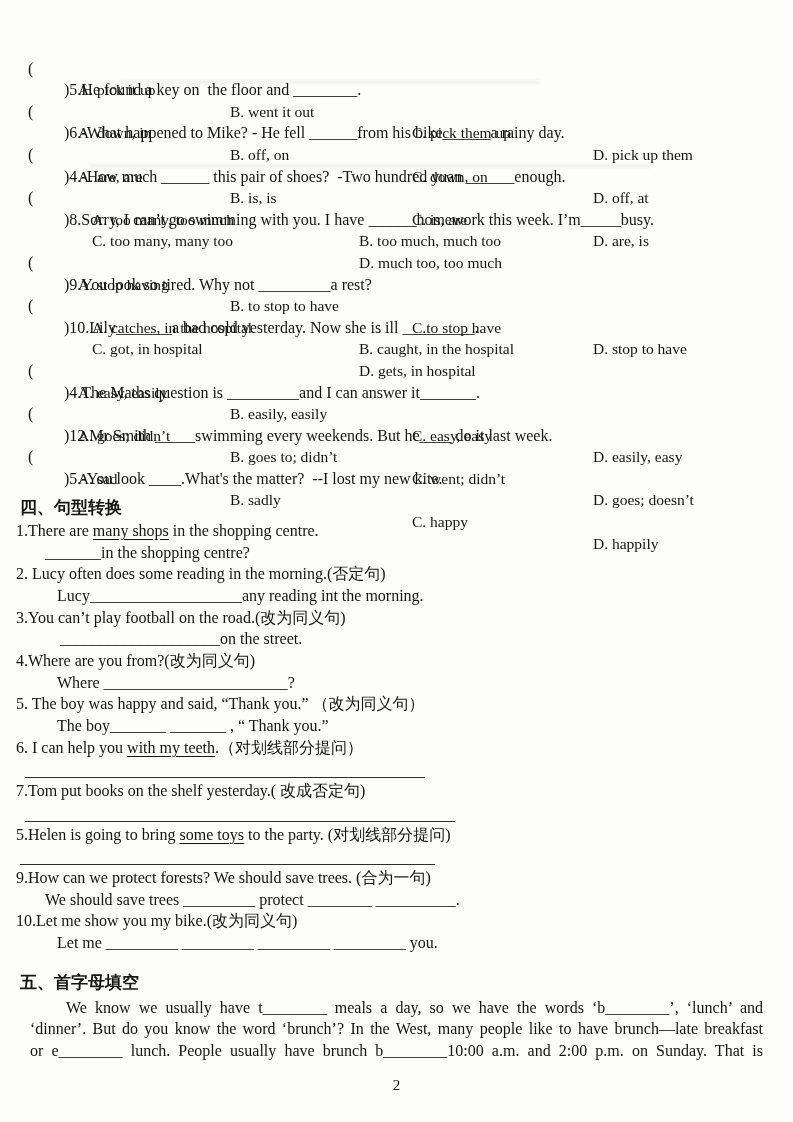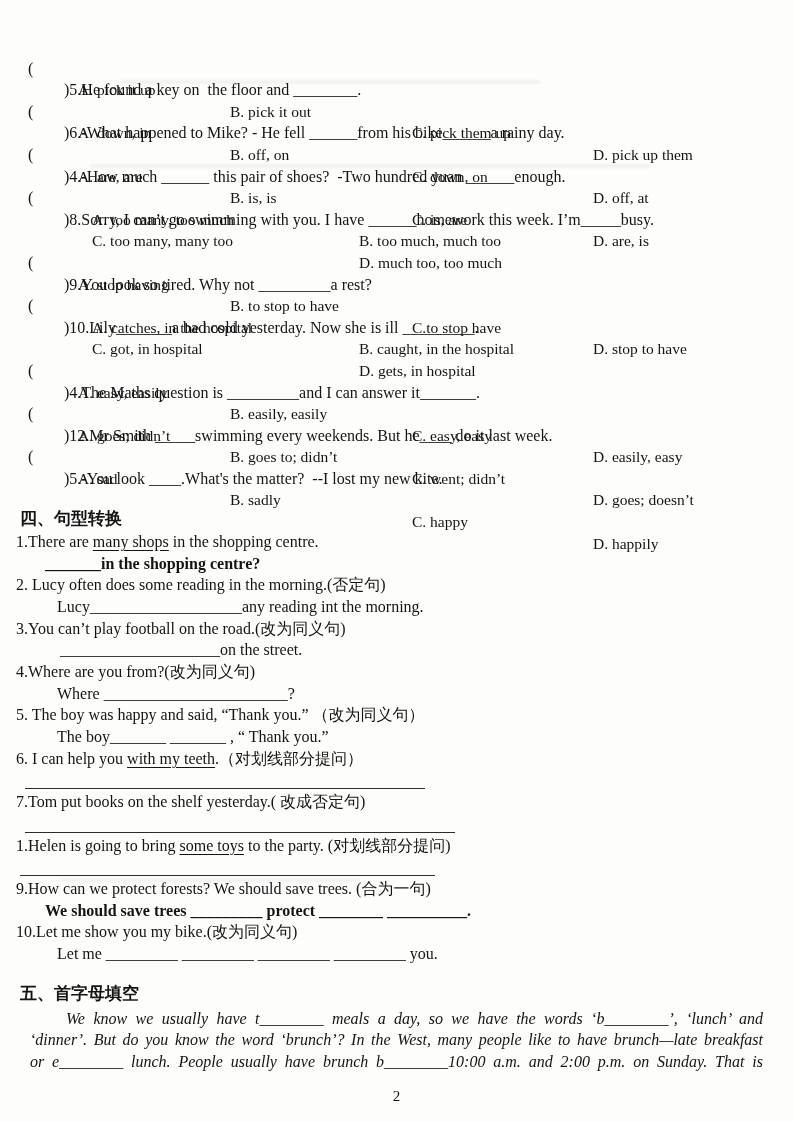--- a/index.html
+++ b/index.html
@@ -18,34 +18,34 @@
   
   .mcq { padding-top:36px; }
   .line { position:relative; height:21.6px; white-space:pre; }
   .paren { position:absolute; left:28px; }
   .stem  { position:absolute; left:64px; }
   .opt   { position:absolute; font-size:15.5px; }
   .o1{left:78px} .o2{left:230px} .o3{left:412px} .o4{left:593px}
   .c1{left:92px} .c2{left:359px}
   
   .sechead {
-    height:23px; margin-left:20px; margin-top:40px;
+    height:23px; margin-left:20px; margin-top:29px;
     font-weight:bold; font-size:17px; white-space:pre;
   }
   .s4 .item   { margin-left:16px; height:21.7px; white-space:pre; }
   .s4 .ans    { height:21.7px; white-space:pre; }
-  .ind45 { margin-left:45px;font-weight:bold; }
+  .ind45 { margin-left:45px; }
   .ind57 { margin-left:57px; }
   .ind60 { margin-left:60px; }
   .u { text-decoration:underline; text-underline-offset:3px; }
   .blankline { position:relative; height:21.7px; }
   .rule { position:absolute; bottom:2px; border-bottom:1.6px solid #2c2c2c; }
   
   .s5 .sechead { margin-top:18px; }
-  .para { padding:2px 30px 0 30px;font-style:italic; }
+  .para { padding:2px 30px 0 30px; }
   .pline {
     height:21.8px;
     text-align:justify;
     text-align-last:justify;
     white-space:normal;
   }
   .pline1 { text-indent:36px; }
   
   .pagenum { margin-top:13px; text-align:center; font-size:15px; }
   
@@ -62,21 +62,21 @@
 
   <section class="mcq">
 
     <div class="q">
       <div class="line">
         <span class="paren">(</span>
         <span class="stem">)5.He found a key on  the floor and ________.</span>
       </div>
       <div class="line">
         <span class="opt o1">A. pick it up</span>
-        <span class="opt o2">B. pick it out</span>
+        <span class="opt o2">B. went it out</span>
         <span class="opt o3">C. pick them up</span>
         <span class="opt o4">D. pick up them</span>
       </div>
     </div>
 
     <div class="q">
       <div class="line">
         <span class="paren">(</span>
         <span class="stem">)6.-What happened to Mike? - He fell ______from his bike______a rainy day.</span>
       </div>
@@ -206,21 +206,21 @@
     <div class="item"><span>6. I can help you </span><span class="u">with my teeth</span><span>.（对划线部分提问）</span></div>
     <div class="blankline">
         <div class="rule" style="left:25px;width:400px;"></div>
       </div>
 
     <div class="item"><span>7.Tom put books on the shelf yesterday.( 改成否定句)</span></div>
     <div class="blankline">
         <div class="rule" style="left:25px;width:430px;"></div>
       </div>
 
-    <div class="item"><span>1.Helen is going to bring </span><span class="u">some toys</span><span> to the party. (对划线部分提问)</span></div>
+    <div class="item"><span>5.Helen is going to bring </span><span class="u">some toys</span><span> to the party. (对划线部分提问)</span></div>
     <div class="blankline">
         <div class="rule" style="left:20px;width:415px;"></div>
       </div>
 
     <div class="item"><span>9.How can we protect forests? We should save trees. (合为一句)</span></div>
     <div class="ans ind45">We should save trees _________ protect ________ __________.</div>
 
     <div class="item"><span>10.Let me show you my bike.(改为同义句)</span></div>
     <div class="ans ind57">Let me _________ _________ _________ _________ you.</div>
   </section>

